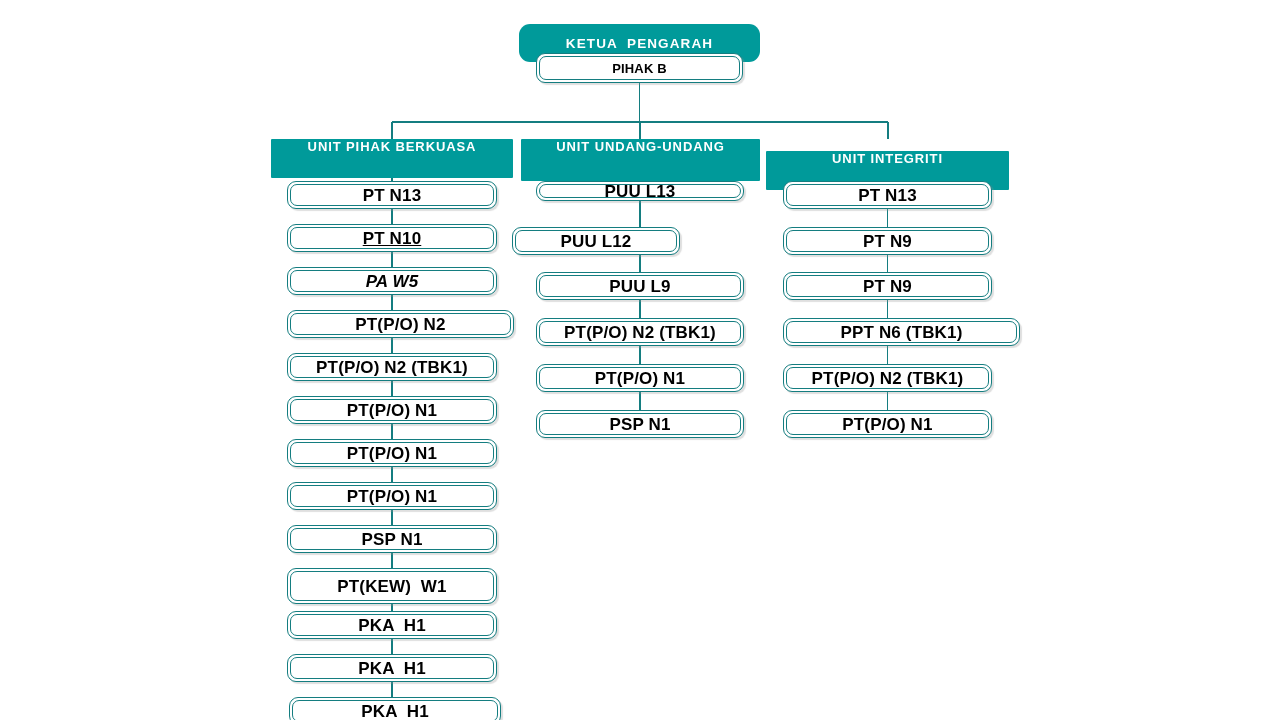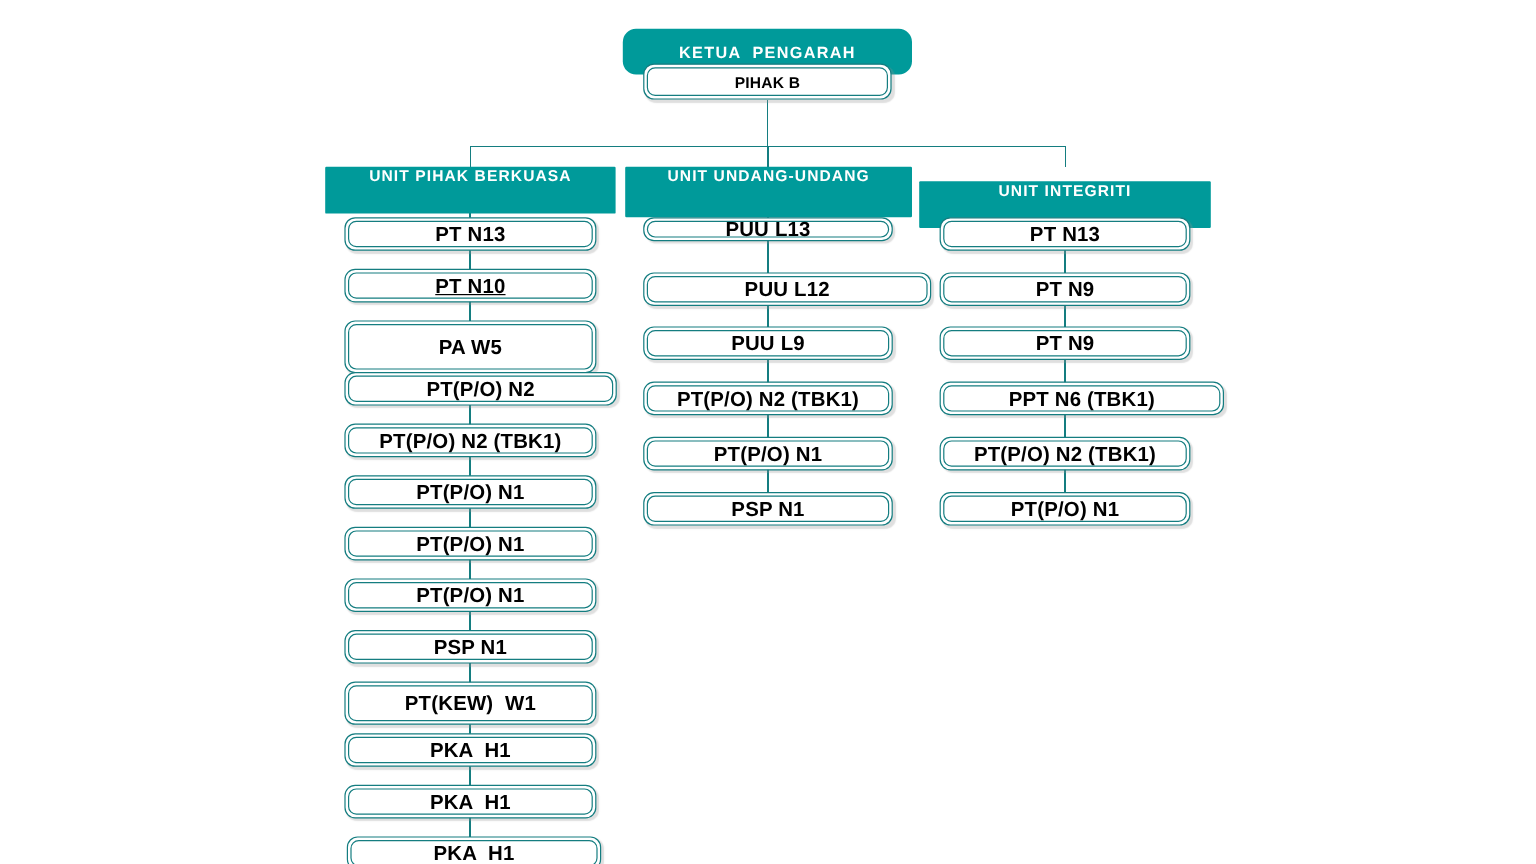--- a/index.html
+++ b/index.html
@@ -129,21 +129,21 @@
       <div class="post-box" style="left: 287px; top: 181px; width: 210px; height: 28px;">
         <div class="inner">
           <span class="label">PT N13</span>
         </div>
       </div>
       <div class="post-box" style="left: 287px; top: 224px; width: 210px; height: 28px; text-decoration: underline;">
         <div class="inner">
           <span class="label">PT N10</span>
         </div>
       </div>
-      <div class="post-box" style="left: 287px; top: 267px; width: 210px; height: 44px;">
+      <div class="post-box" style="left: 287px; top: 267px; width: 210px; height: 28px; font-style: italic;">
         <div class="inner">
           <span class="label">PA W5</span>
         </div>
       </div>
       <div class="post-box" style="left: 287px; top: 310px; width: 227px; height: 28px;">
         <div class="inner">
           <span class="label">PT(P/O) N2</span>
         </div>
       </div>
       <div class="post-box" style="left: 287px; top: 353px; width: 210px; height: 28px;">
@@ -190,21 +190,21 @@
         <div class="inner">
           <span class="label">PKA  H1</span>
         </div>
       </div>
       <div class="unit-header" style="left: 521px; top: 139px; width: 239px; height: 42px;"><span>UNIT UNDANG-UNDANG</span></div>
       <div class="post-box" style="left: 536px; top: 181px; width: 208px; height: 20px;">
         <div class="inner">
           <span class="label">PUU L13</span>
         </div>
       </div>
-      <div class="post-box" style="left: 536px; top: 227px; width: 240px; height: 28px;">
+      <div class="post-box" style="left: 512px; top: 227px; width: 168px; height: 28px;">
         <div class="inner">
           <span class="label">PUU L12</span>
         </div>
       </div>
       <div class="post-box" style="left: 536px; top: 272px; width: 208px; height: 28px;">
         <div class="inner">
           <span class="label">PUU L9</span>
         </div>
       </div>
       <div class="post-box" style="left: 536px; top: 318px; width: 208px; height: 28px;">

